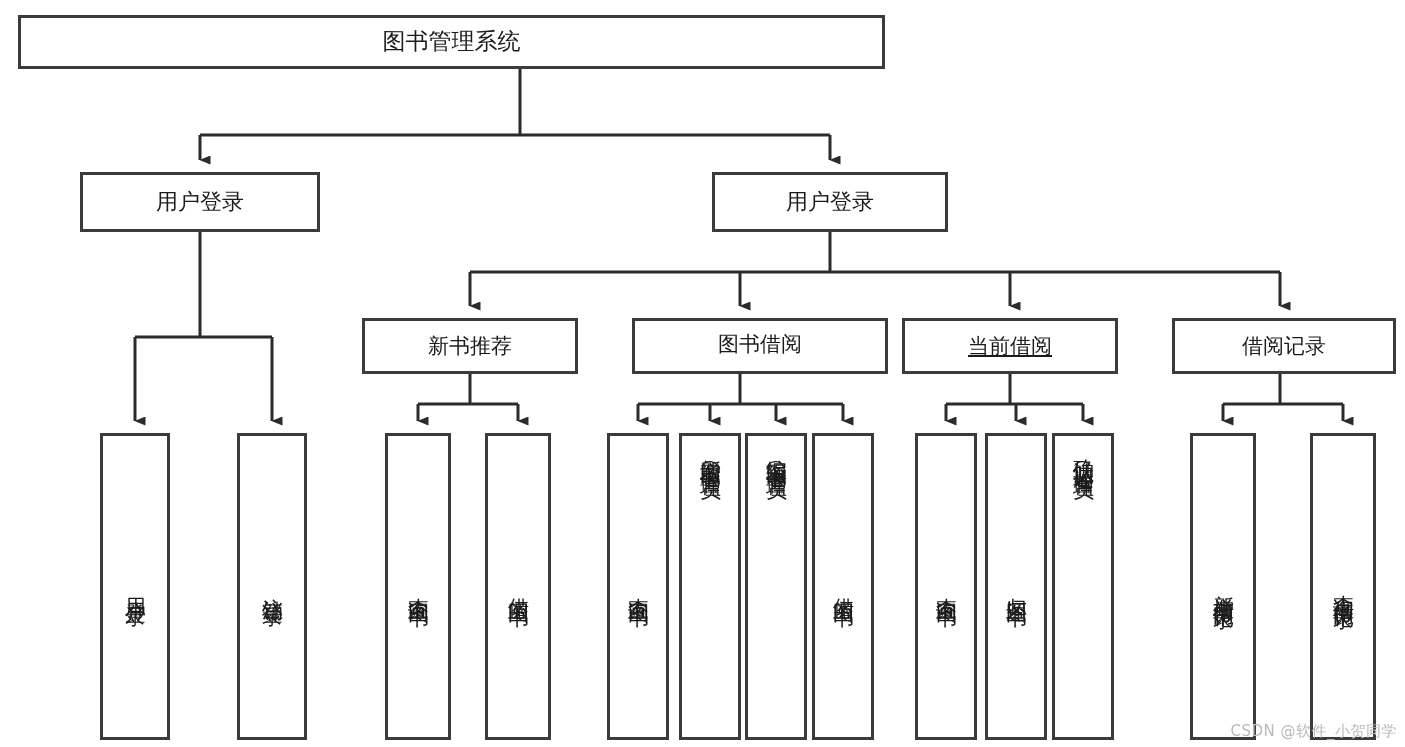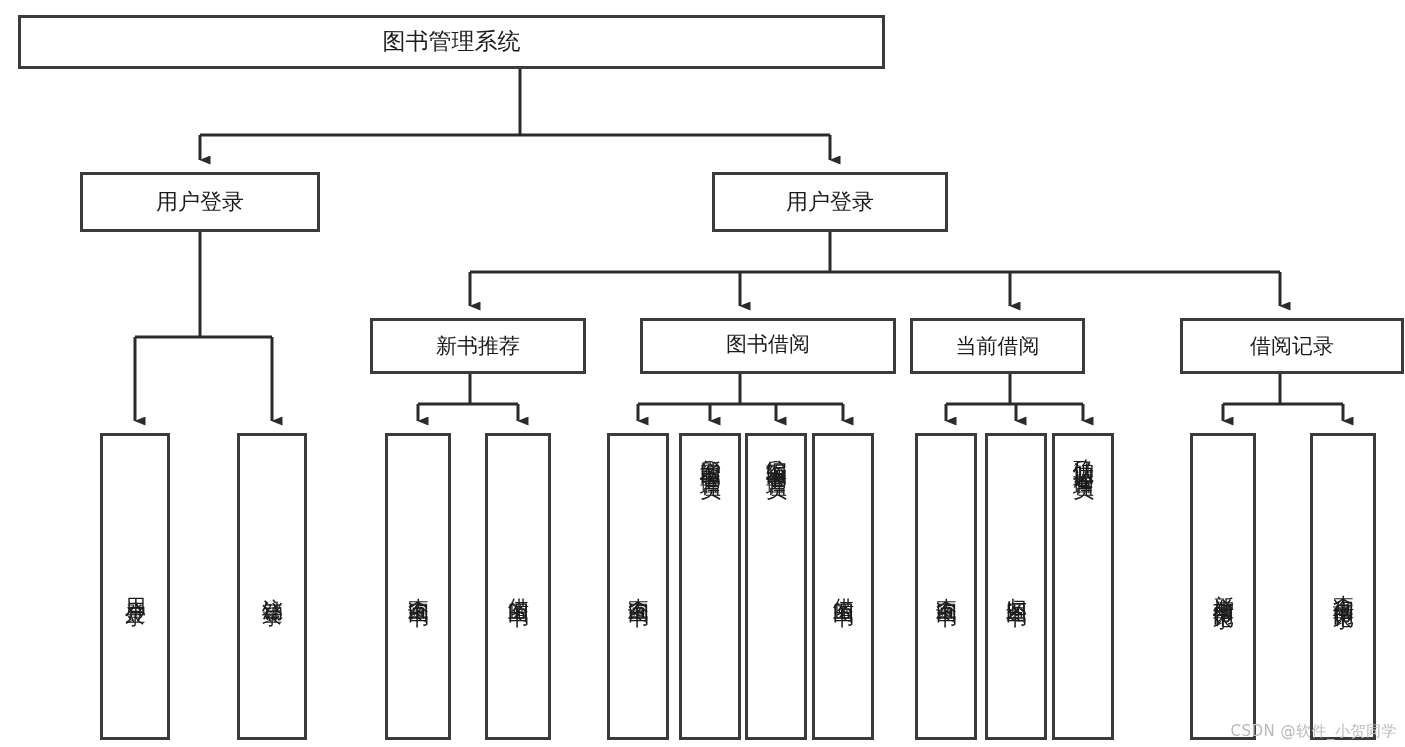--- a/index.html
+++ b/index.html
@@ -35,21 +35,20 @@
     font-size: 23px;
     border-width: 3px;
   }
   .node.lvl1 {
     font-size: 22px;
     border-width: 3px;
   }
   .node.lvl2 {
     font-size: 21px;
     border-width: 3px;
-    margin-left: 8px;
   }
   .node.leaf {
     font-size: 21px;
     border-width: 3px;
     align-items: center;
     justify-content: center;
     padding: 4px 0;
   }
   .node.leaf.tall-text {
     align-items: flex-start;
@@ -151,21 +150,21 @@
   </div>
 
   <div class="node lvl2" style="left:362px; top:318px; width:216px; height:56px;">
     <span>新书推荐</span>
   </div>
 
   <div class="node lvl2" style="left:632px; top:318px; width:256px; height:56px;font-family:Liberation Mono, monospace;">
     <span>图书借阅</span>
   </div>
 
-  <div class="node lvl2" style="left:902px; top:318px; width:175px; height:56px;">
+  <div class="node lvl2" style="left:902px; top:318px; width:216px; height:56px;text-decoration:underline;">
     <span>当前借阅</span>
   </div>
 
   <div class="node lvl2" style="left:1172px; top:318px; width:224px; height:56px;">
     <span>借阅记录</span>
   </div>
 
   <div class="node leaf" style="left:100px; top:433px; width:70px; height:307px;">
     <span class="vtext">用户登录</span>
   </div>

